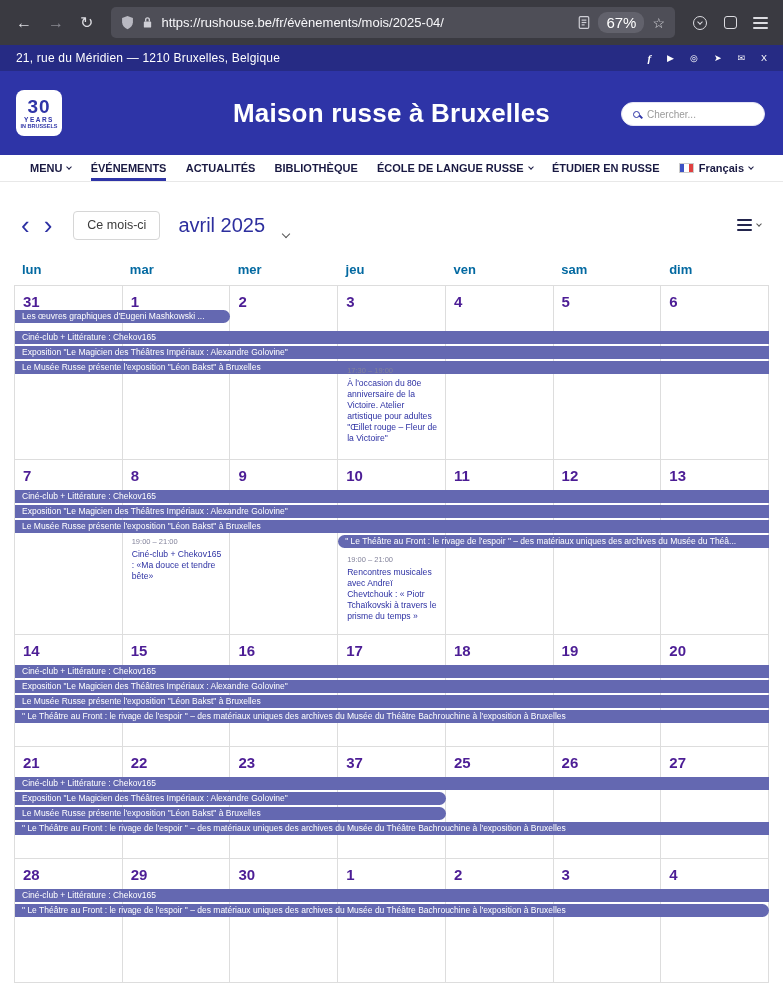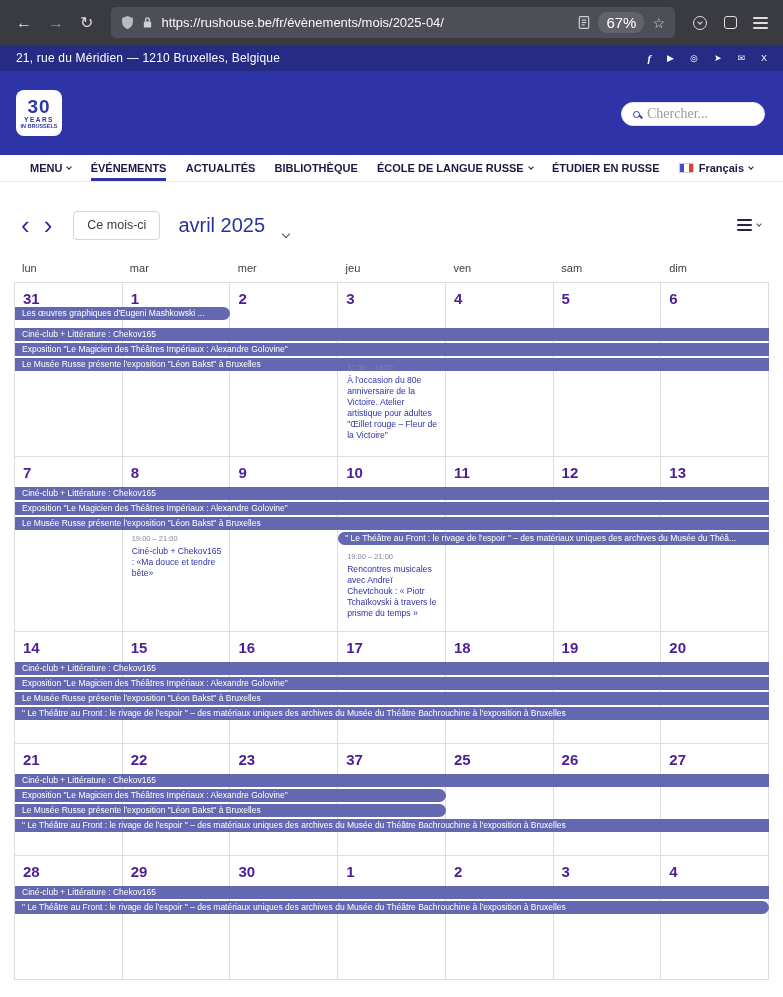--- a/index.html
+++ b/index.html
@@ -29,21 +29,21 @@
   .soc.fb{font-family:"Liberation Serif",serif;font-weight:bold;font-style:italic;font-size:11px}
 
   
   .site-header{height:84px;background:#2e34a7;position:relative;display:flex;align-items:center}
   .logo{position:absolute;left:16px;top:19px;width:46px;height:46px;background:#fff;border-radius:8px;color:#2e34a7;display:flex;flex-direction:column;align-items:center;justify-content:center;line-height:1;cursor:pointer}
   .logo .l1{font-size:19px;font-weight:bold;letter-spacing:1px}
   .logo .l2{font-size:6.5px;font-weight:bold;letter-spacing:1.5px;margin-top:1px}
   .logo .l3{font-size:5.5px;font-weight:bold;margin-top:1px}
   .site-title{width:100%;text-align:center;color:#fff;font-size:26px;font-weight:bold;letter-spacing:.2px}
   .search{position:absolute;right:18px;top:31px;width:144px;height:24px;background:#fff;border-radius:12px;display:flex;align-items:center;gap:7px;padding:0 11px;border:1px solid #e4e4f4}
-  .search-input{border:none;outline:none;flex:1;font-size:14px;min-width:0;background:transparent;color:#333;font-family:Liberation Serif, serif}
+  .search-input{border:none;outline:none;flex:1;font-size:10px;min-width:0;background:transparent;color:#333;font-family:Liberation Sans, sans-serif}
   .search-input::placeholder{color:#9a9a9a}
   .mag{width:7px;height:7px;border:1.6px solid #2e34a7;border-radius:50%;position:relative;flex:none}
   .mag::after{content:"";position:absolute;width:4px;height:1.6px;background:#2e34a7;right:-3.5px;bottom:-1.5px;transform:rotate(45deg)}
 
   
   .mainnav{height:27px;background:#fff;display:flex;align-items:center;justify-content:space-between;padding:0 30px;border-bottom:1px solid #e8e8e8}
   .nav-item{font-size:11px;font-weight:bold;color:#191942;display:inline-flex;align-items:center;gap:5px;height:100%;cursor:pointer;white-space:nowrap}
   .nav-item .chev{width:4px;height:4px;border-color:#191942;margin-top:-3px;border-width:1.2px}
   .nav-item.active{box-shadow:inset 0 -3px 0 #2e34a7}
   .flag{width:15px;height:10px;display:inline-block;background:linear-gradient(90deg,#3d51c5 0 33%,#fff 33% 66%,#e04040 66% 100%);border:.5px solid #ccc;flex:none}
@@ -52,21 +52,21 @@
   .cal-controls{display:flex;align-items:center;margin:24px 14px 0;height:38px}
   .pn{color:#2d31a3;font-size:26px;line-height:1;padding:0 7px;cursor:pointer}
   .today-btn{margin-left:14px;background:#fff;border:1px solid #d6d6d6;border-radius:4px;height:29px;padding:0 13px;font-size:12.5px;color:#3c3c3c;font-family:inherit;cursor:pointer}
   .month-title{margin-left:18px;color:#2d2f9e;font-size:20px;font-weight:500;display:inline-flex;align-items:flex-end;gap:18px;cursor:pointer}
   .month-title .chev{width:6px;height:6px;border-color:#555;margin-top:-5px}
   .view-sel{margin-left:auto;display:inline-flex;align-items:center;gap:5px;color:#23254d;cursor:pointer;padding-right:8px}
   .view-sel .chev{width:4px;height:4px;border-color:#555;margin-top:-2px;border-width:1.2px}
 
   
   .weekdays{display:flex;margin:18px 14px 8px}
-  .weekdays span{flex:1;padding-left:8px;font-size:11px;font-weight:normal;color:#404040}
+  .weekdays span{flex:1;padding-left:8px;font-size:13px;font-weight:bold;color:#0369a1}
   .grid{margin:0 14px;border-top:1px solid #ddd;border-left:1px solid #ddd}
   .week{position:relative}
   .cells{position:absolute;inset:0;display:flex}
   .cells i{flex:1;border-right:1px solid #ddd;border-bottom:1px solid #ddd}
   .daynums{position:absolute;top:7px;left:0;right:0;display:flex;z-index:1}
   .daynums span{flex:1;padding-left:8px;font-size:15px;font-weight:bold;color:#4c1d95;cursor:pointer}
   .bar{position:absolute;height:13px;line-height:13px;background:#6468b1;color:#fff;font-size:8.5px;padding:0 7px;white-space:nowrap;overflow:hidden;text-overflow:ellipsis;z-index:2;cursor:pointer}
   .bar.rr{border-top-right-radius:7px;border-bottom-right-radius:7px}
   .bar.rl{border-top-left-radius:7px;border-bottom-left-radius:7px}
   .timed{position:absolute;width:14.2857%;padding:0 8px 0 9px;z-index:2;cursor:pointer}
@@ -132,20 +132,21 @@
     <span class="soc">X</span>
   </div>
 </div>
 
 <header class="site-header">
   <div class="logo">
     <div class="l1">30</div>
     <div class="l2">YEARS</div>
     <div class="l3">IN BRUSSELS</div>
   </div>
+  <div class="site-title">Maison russe à Bruxelles</div>
   <div class="search">
     <span class="mag"></span>
     <input class="search-input" placeholder="Chercher..." style="">
   </div>
 </header>
 
 <nav class="mainnav">
   <span class="nav-item">
       <span>MENU</span>
       <i class="chev"></i>

